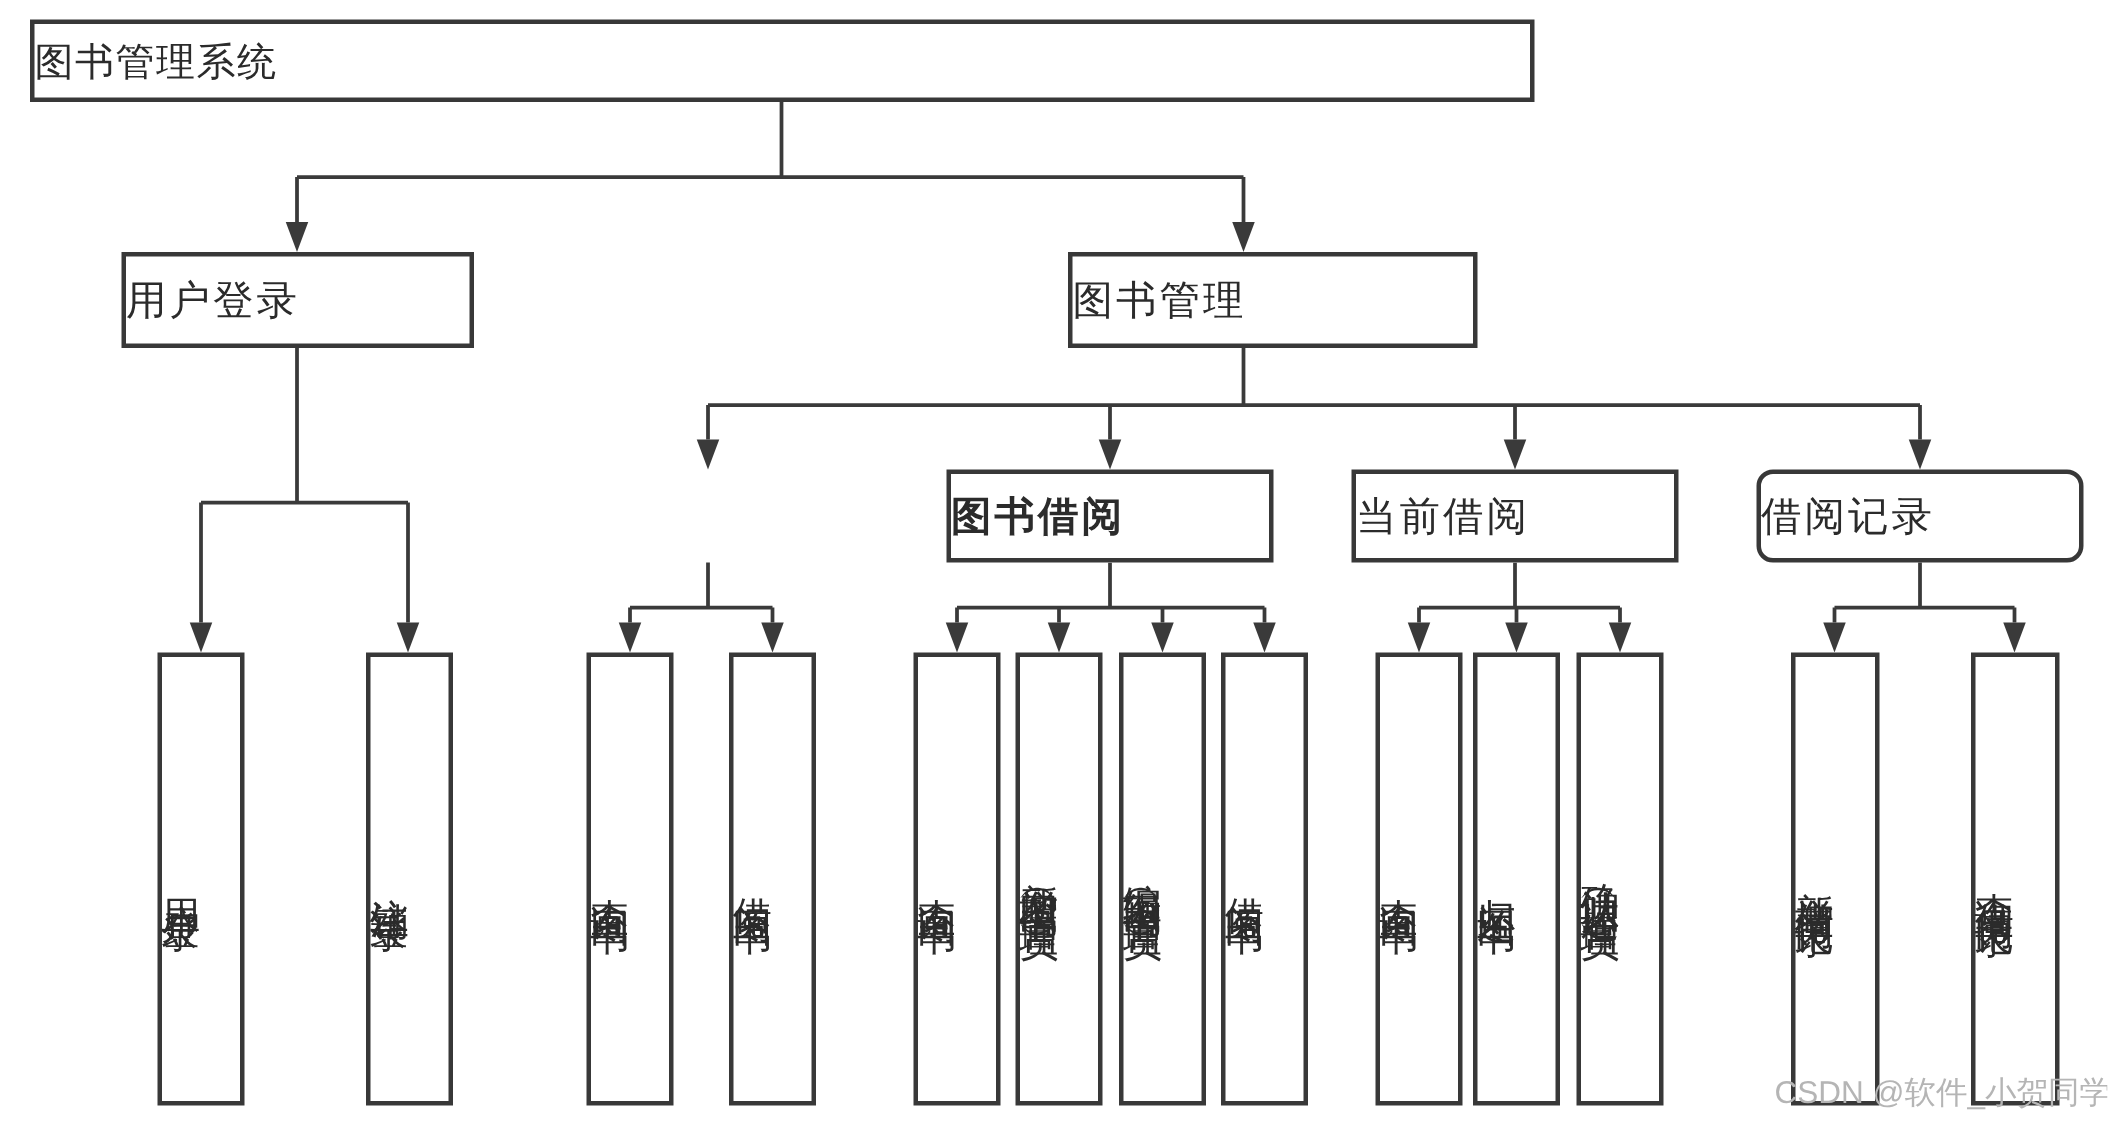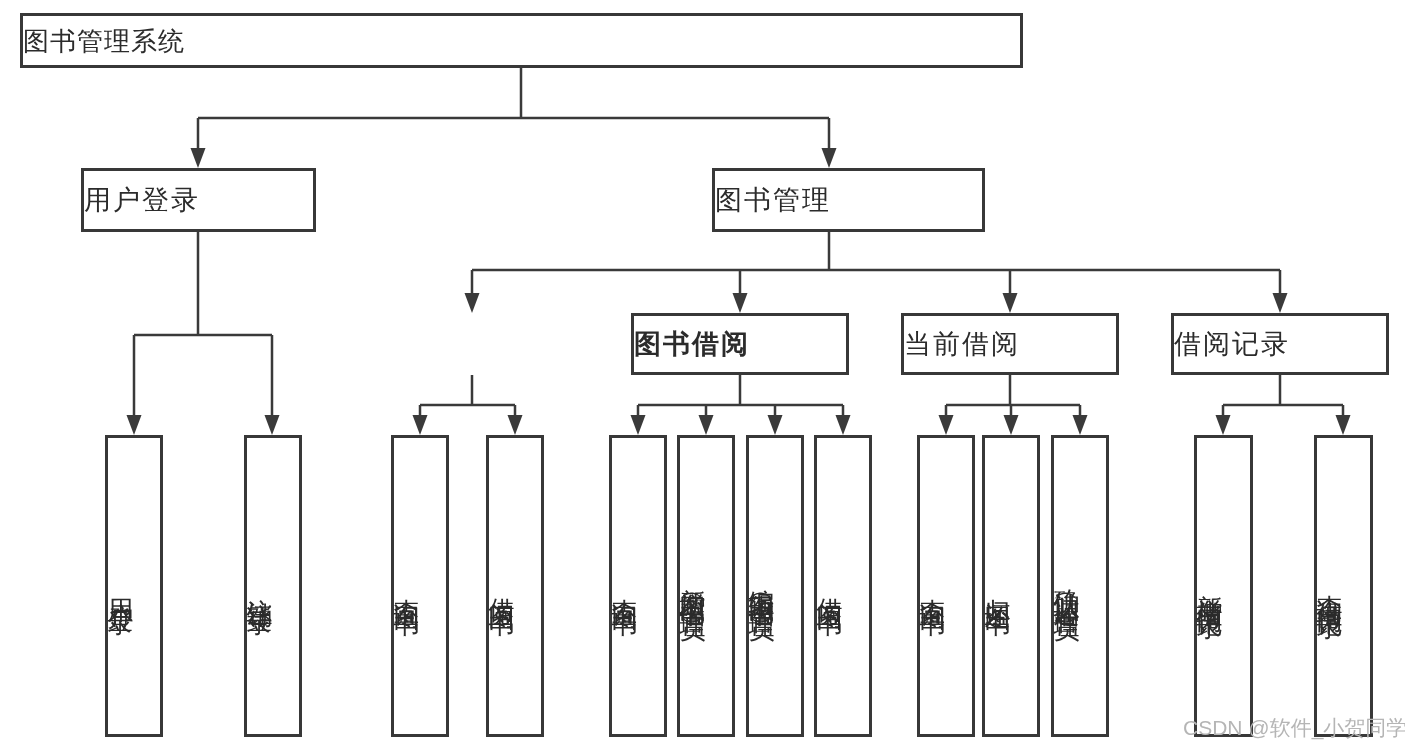--- a/index.html
+++ b/index.html
@@ -116,21 +116,21 @@
   <div class="node lvl" style="left:712px; top:168px; width:273px; height:64px;">
     <span>图书管理</span>
   </div>
 
   <div class="node lvl" style="left:631px; top:313px; width:218px; height:62px;font-weight:bold;">
     <span>图书借阅</span>
   </div>
   <div class="node lvl" style="left:901px; top:313px; width:218px; height:62px;">
     <span>当前借阅</span>
   </div>
-  <div class="node lvl" style="left:1171px; top:313px; width:218px; height:62px;">
+  <div class="node lvl" style="left:1171px; top:313px; width:218px; height:62px;border-radius:11px;">
     <span>借阅记录</span>
   </div>
 
   <div class="node leaf" style="left:105px; top:435px; width:58px; height:302px;">
     <span>用户登录</span>
   </div>
   <div class="node leaf" style="left:244px; top:435px; width:58px; height:302px;">
     <span>注销登录</span>
   </div>
 

